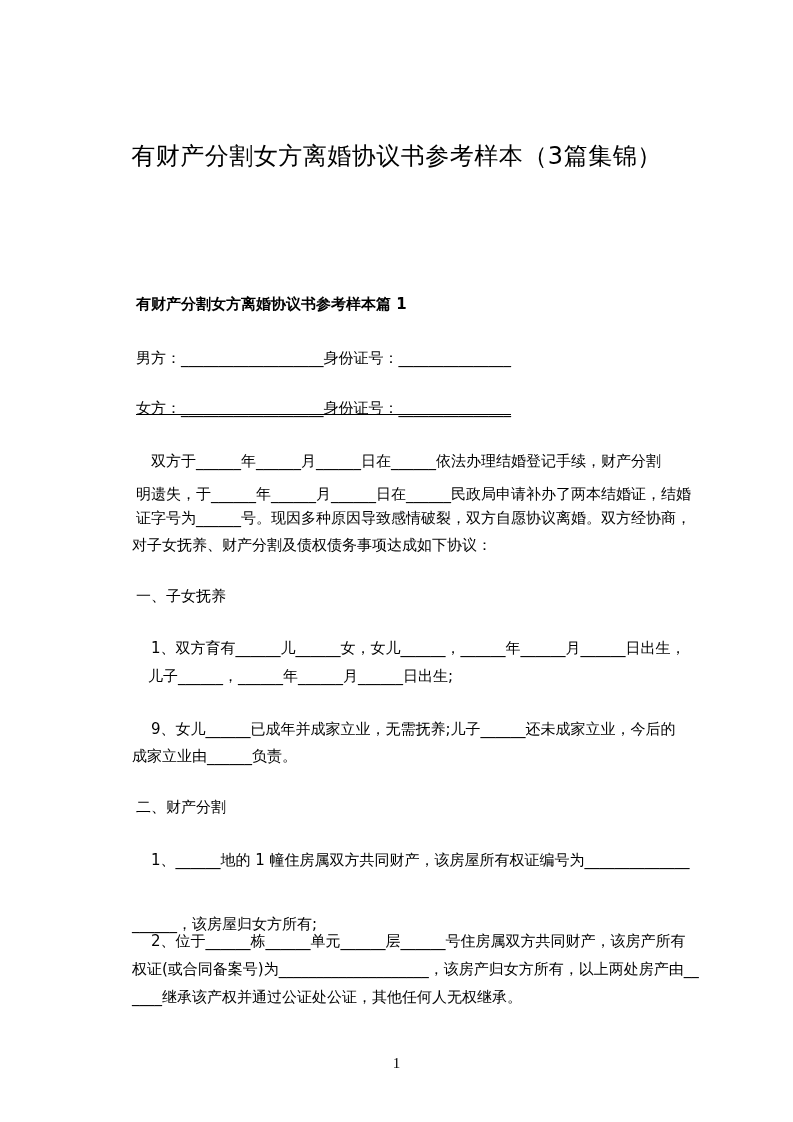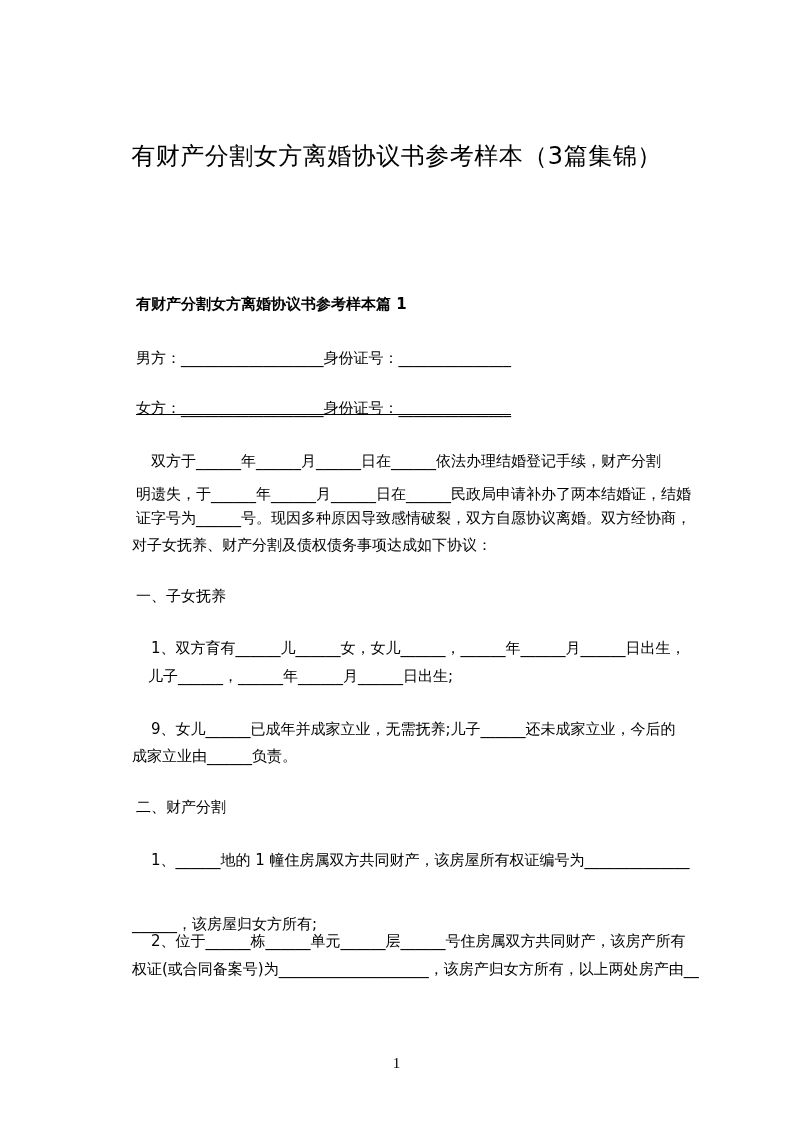--- a/index.html
+++ b/index.html
@@ -37,15 +37,16 @@
   <div class="line" style="top:719px;">　9、女儿______已成年并成家立业，无需抚养;儿子______还未成家立业，今后的</div>
   <div class="line" style="top:746px; left:132px;">成家立业由______负责。</div>
 
   <div class="line" style="top:797px;">二、财产分割</div>
 
   <div class="line" style="top:850px;">　1、______地的 1 幢住房属双方共同财产，该房屋所有权证编号为______________</div>
   <div class="line" style="top:878px; left:132px;margin-top:36px;">______，该房屋归女方所有;</div>
 
   <div class="line" style="top:931px;">　2、位于______栋______单元______层______号住房属双方共同财产，该房产所有</div>
   <div class="line" style="top:959px; left:132px;">权证(或合同备案号)为____________________，该房产归女方所有，以上两处房产由__</div>
+  <div class="line" style="top:987px; left:132px;">____继承该产权并通过公证处公证，其他任何人无权继承。</div>
 
   <div class="pagenum">1</div>
 </div>
 
 </body></html>

